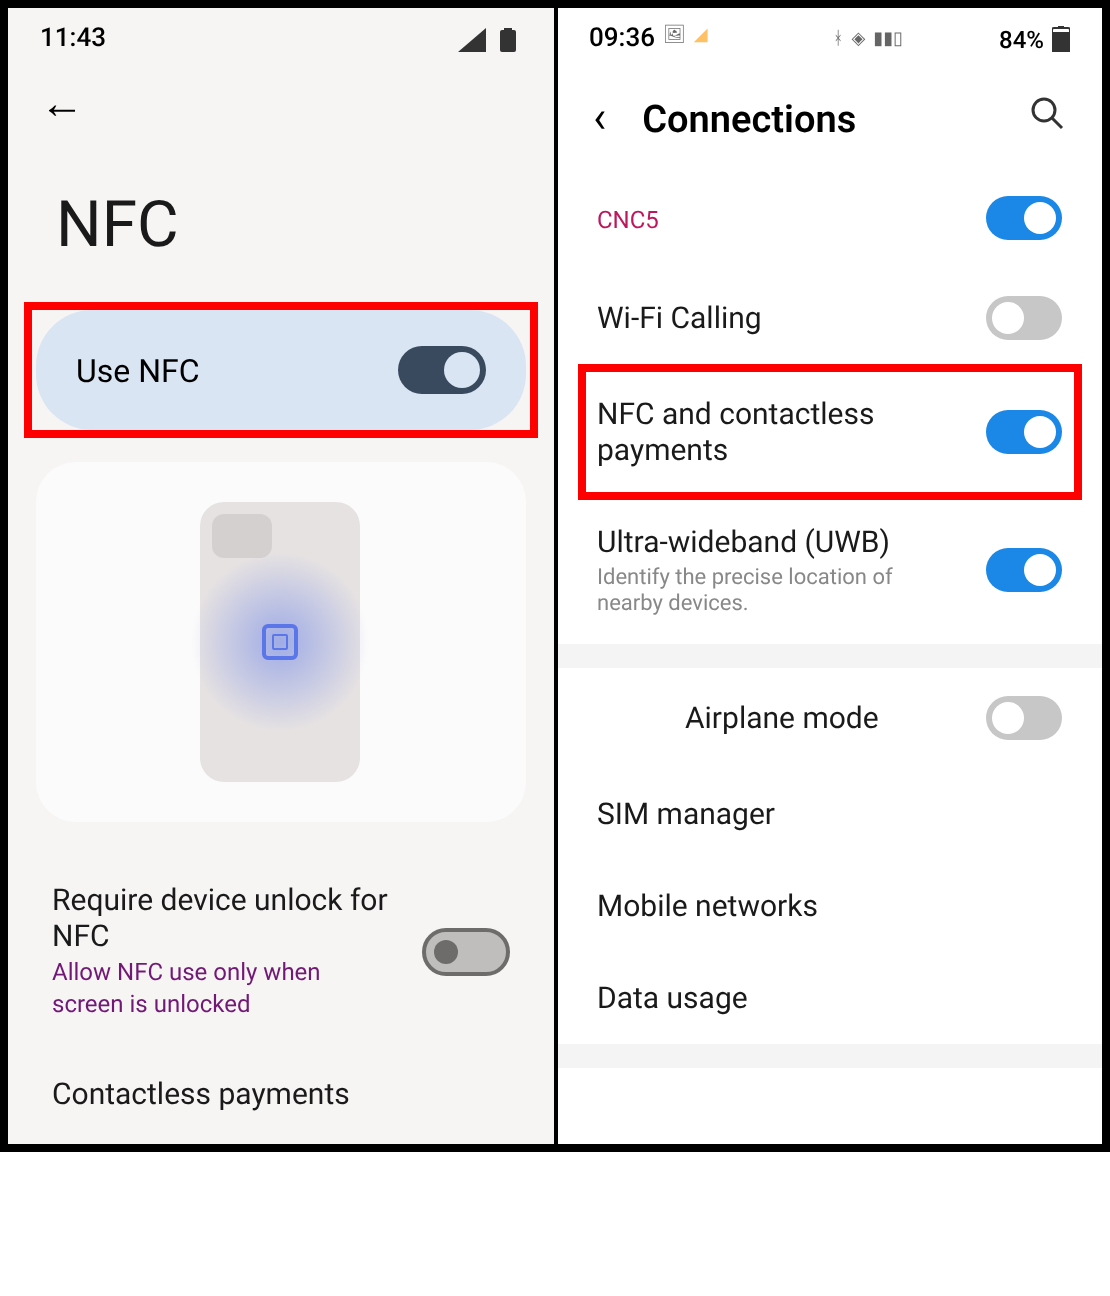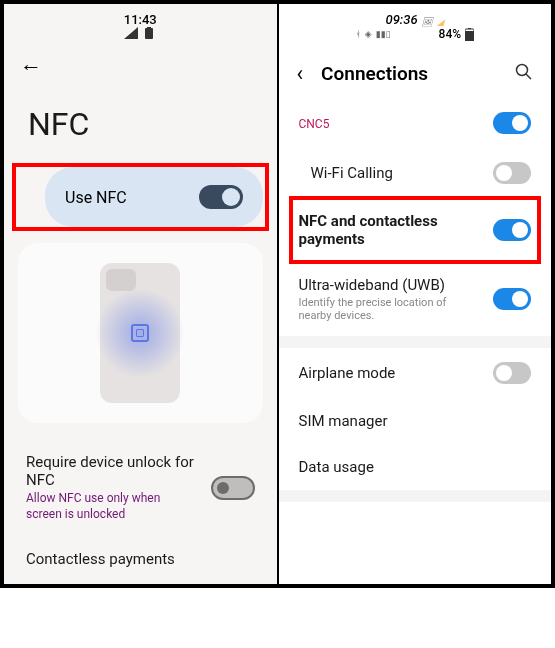--- a/index.html
+++ b/index.html
@@ -1,27 +1,27 @@
 <!DOCTYPE html>
 <html><head>
   <meta charset="utf-8">
   <style>
     * { margin: 0; padding: 0; box-sizing: border-box; font-family: -apple-system, Roboto, sans-serif; }
     body { background: #fff; width: 555px; height: 648px; }
     .container { display: flex; gap: 2px; padding: 4px; background: #000; }
     .phone { background: #fff; flex: 1; display: flex; flex-direction: column; }
     .pixel { background: #f7f4f4; }
-    .status-bar { display: flex; justify-content: space-between; align-items: center; padding: 8px 16px; font-size: 13px; font-weight: 500; flex-direction: column; }
+    .status-bar { display: flex; justify-content: space-between; align-items: center; padding: 8px 16px; font-size: 13px; font-weight: 500; }
     .status-right { display: flex; gap: 4px; align-items: center; }
     .signal-icon, .wifi-icon, .battery-icon { width: 14px; height: 12px; }
     .pixel .back-row { padding: 4px 16px 8px; }
     .back-btn { font-size: 22px; cursor: pointer; }
     .pixel-title { font-size: 32px; font-weight: 400; padding: 20px 24px 24px; color: #1a1a1a; }
     .use-nfc-row { margin: 0 14px; background: #dae5f3; border-radius: 28px; padding: 18px 20px; display: flex; justify-content: space-between; align-items: center; }
-    .highlight-box { position: relative; padding-left: 27px; }
+    .highlight-box { position: relative; }
     .highlight-red { position: absolute; border: 4px solid #ff0000; pointer-events: none; }
     .pixel .highlight-red { top: -4px; left: 8px; right: 8px; bottom: -4px; }
     .toggle { width: 44px; height: 24px; border-radius: 12px; position: relative; cursor: pointer; }
     .toggle-on-dark { background: #394a5e; }
     .toggle-on-dark::after { content: ''; position: absolute; width: 18px; height: 18px; background: #dae5f3; border-radius: 50%; right: 3px; top: 3px; }
     .toggle-on-blue { background: #1b87e6; }
     .toggle-on-blue::after { content: ''; position: absolute; width: 16px; height: 16px; background: #fff; border-radius: 50%; right: 3px; top: 3px; }
     .toggle-off { background: #c7c7c7; }
     .toggle-off::after { content: ''; position: absolute; width: 16px; height: 16px; background: #fff; border-radius: 50%; left: 3px; top: 3px; }
     .toggle-off-pixel { width: 44px; height: 24px; border-radius: 12px; background: #c0bdbd; position: relative; border: 2px solid #6e6b6b; }
@@ -93,21 +93,21 @@
     </div>
     <div class="pixel-item">
       <div class="pixel-item-title">Contactless payments</div>
     </div>
     <div style="flex:1"></div>
 
   </div>
 
   <div class="phone samsung">
     <div class="status-bar">
-      <span style="display:flex;gap:4px;align-items:flex-end;font-style:italic;">
+      <span style="display:flex;gap:4px;align-items:flex-start;">
         <span>09:36</span>
         <span class="samsung-small-icon">🖼</span>
         <span class="samsung-small-icon" style="color:#f90;">◢</span>
       </span>
       <span class="status-right">
         <span class="samsung-small-icon">ᚼ</span>
         <span class="samsung-small-icon">◈</span>
         <span class="samsung-small-icon">▮▮▯</span>
         <span style="font-size:12px;padding-left:44px;">84%</span>
         <svg width="9" height="13" viewBox="0 0 9 13">
@@ -129,61 +129,68 @@
     </div>
     <div id="samsung-list1">
         <div style="position: relative;">
           <div class="samsung-item">
             <div class="samsung-text">
               <div class="samsung-sub">CNC5</div>
             </div>
             <div class="toggle toggle-on-blue" style="width: 38px; height: 22px;"></div>
           </div>
         </div>
-        <div style="position: relative; margin-left: 12px;">
+        <div style="position: relative;">
           <div class="samsung-item">
             <div class="samsung-text">
               <div class="samsung-label">Wi-Fi Calling</div>
             </div>
             <div class="toggle toggle-off" style="width: 38px; height: 22px;"></div>
           </div>
         </div>
-        <div style="position: relative; font-weight: bold;">
+        <div style="position: relative;">
           <div class="samsung-item">
             <div class="samsung-text">
               <div class="samsung-label">NFC and contactless payments</div>
             </div>
             <div class="toggle toggle-on-blue" style="width: 38px; height: 22px;"></div>
           </div>
           <div class="highlight-red"></div>
         </div>
         <div style="position: relative;">
           <div class="samsung-item">
             <div class="samsung-text">
               <div class="samsung-label">Ultra-wideband (UWB)</div>
               <div class="samsung-gray-sub">Identify the precise location of nearby devices.</div>
             </div>
             <div class="toggle toggle-on-blue" style="width: 38px; height: 22px;"></div>
           </div>
         </div>
       </div>
     <div class="samsung-divider"></div>
     <div id="samsung-list2">
-        <div style="position: relative;">
+        <div style="position: relative; padding-left: 44px;">
           <div class="samsung-item">
             <div class="samsung-text">
               <div class="samsung-label">Airplane mode</div>
             </div>
             <div class="toggle toggle-off" style="width: 38px; height: 22px;"></div>
           </div>
         </div>
         <div style="position: relative;">
           <div class="samsung-item">
             <div class="samsung-text">
               <div class="samsung-label">SIM manager</div>
+            </div>
+          </div>
+        </div>
+        <div style="position: relative;">
+          <div class="samsung-item">
+            <div class="samsung-text">
+              <div class="samsung-label">Mobile networks</div>
             </div>
           </div>
         </div>
         <div style="position: relative;">
           <div class="samsung-item">
             <div class="samsung-text">
               <div class="samsung-label">Data usage</div>
             </div>
           </div>
         </div>

